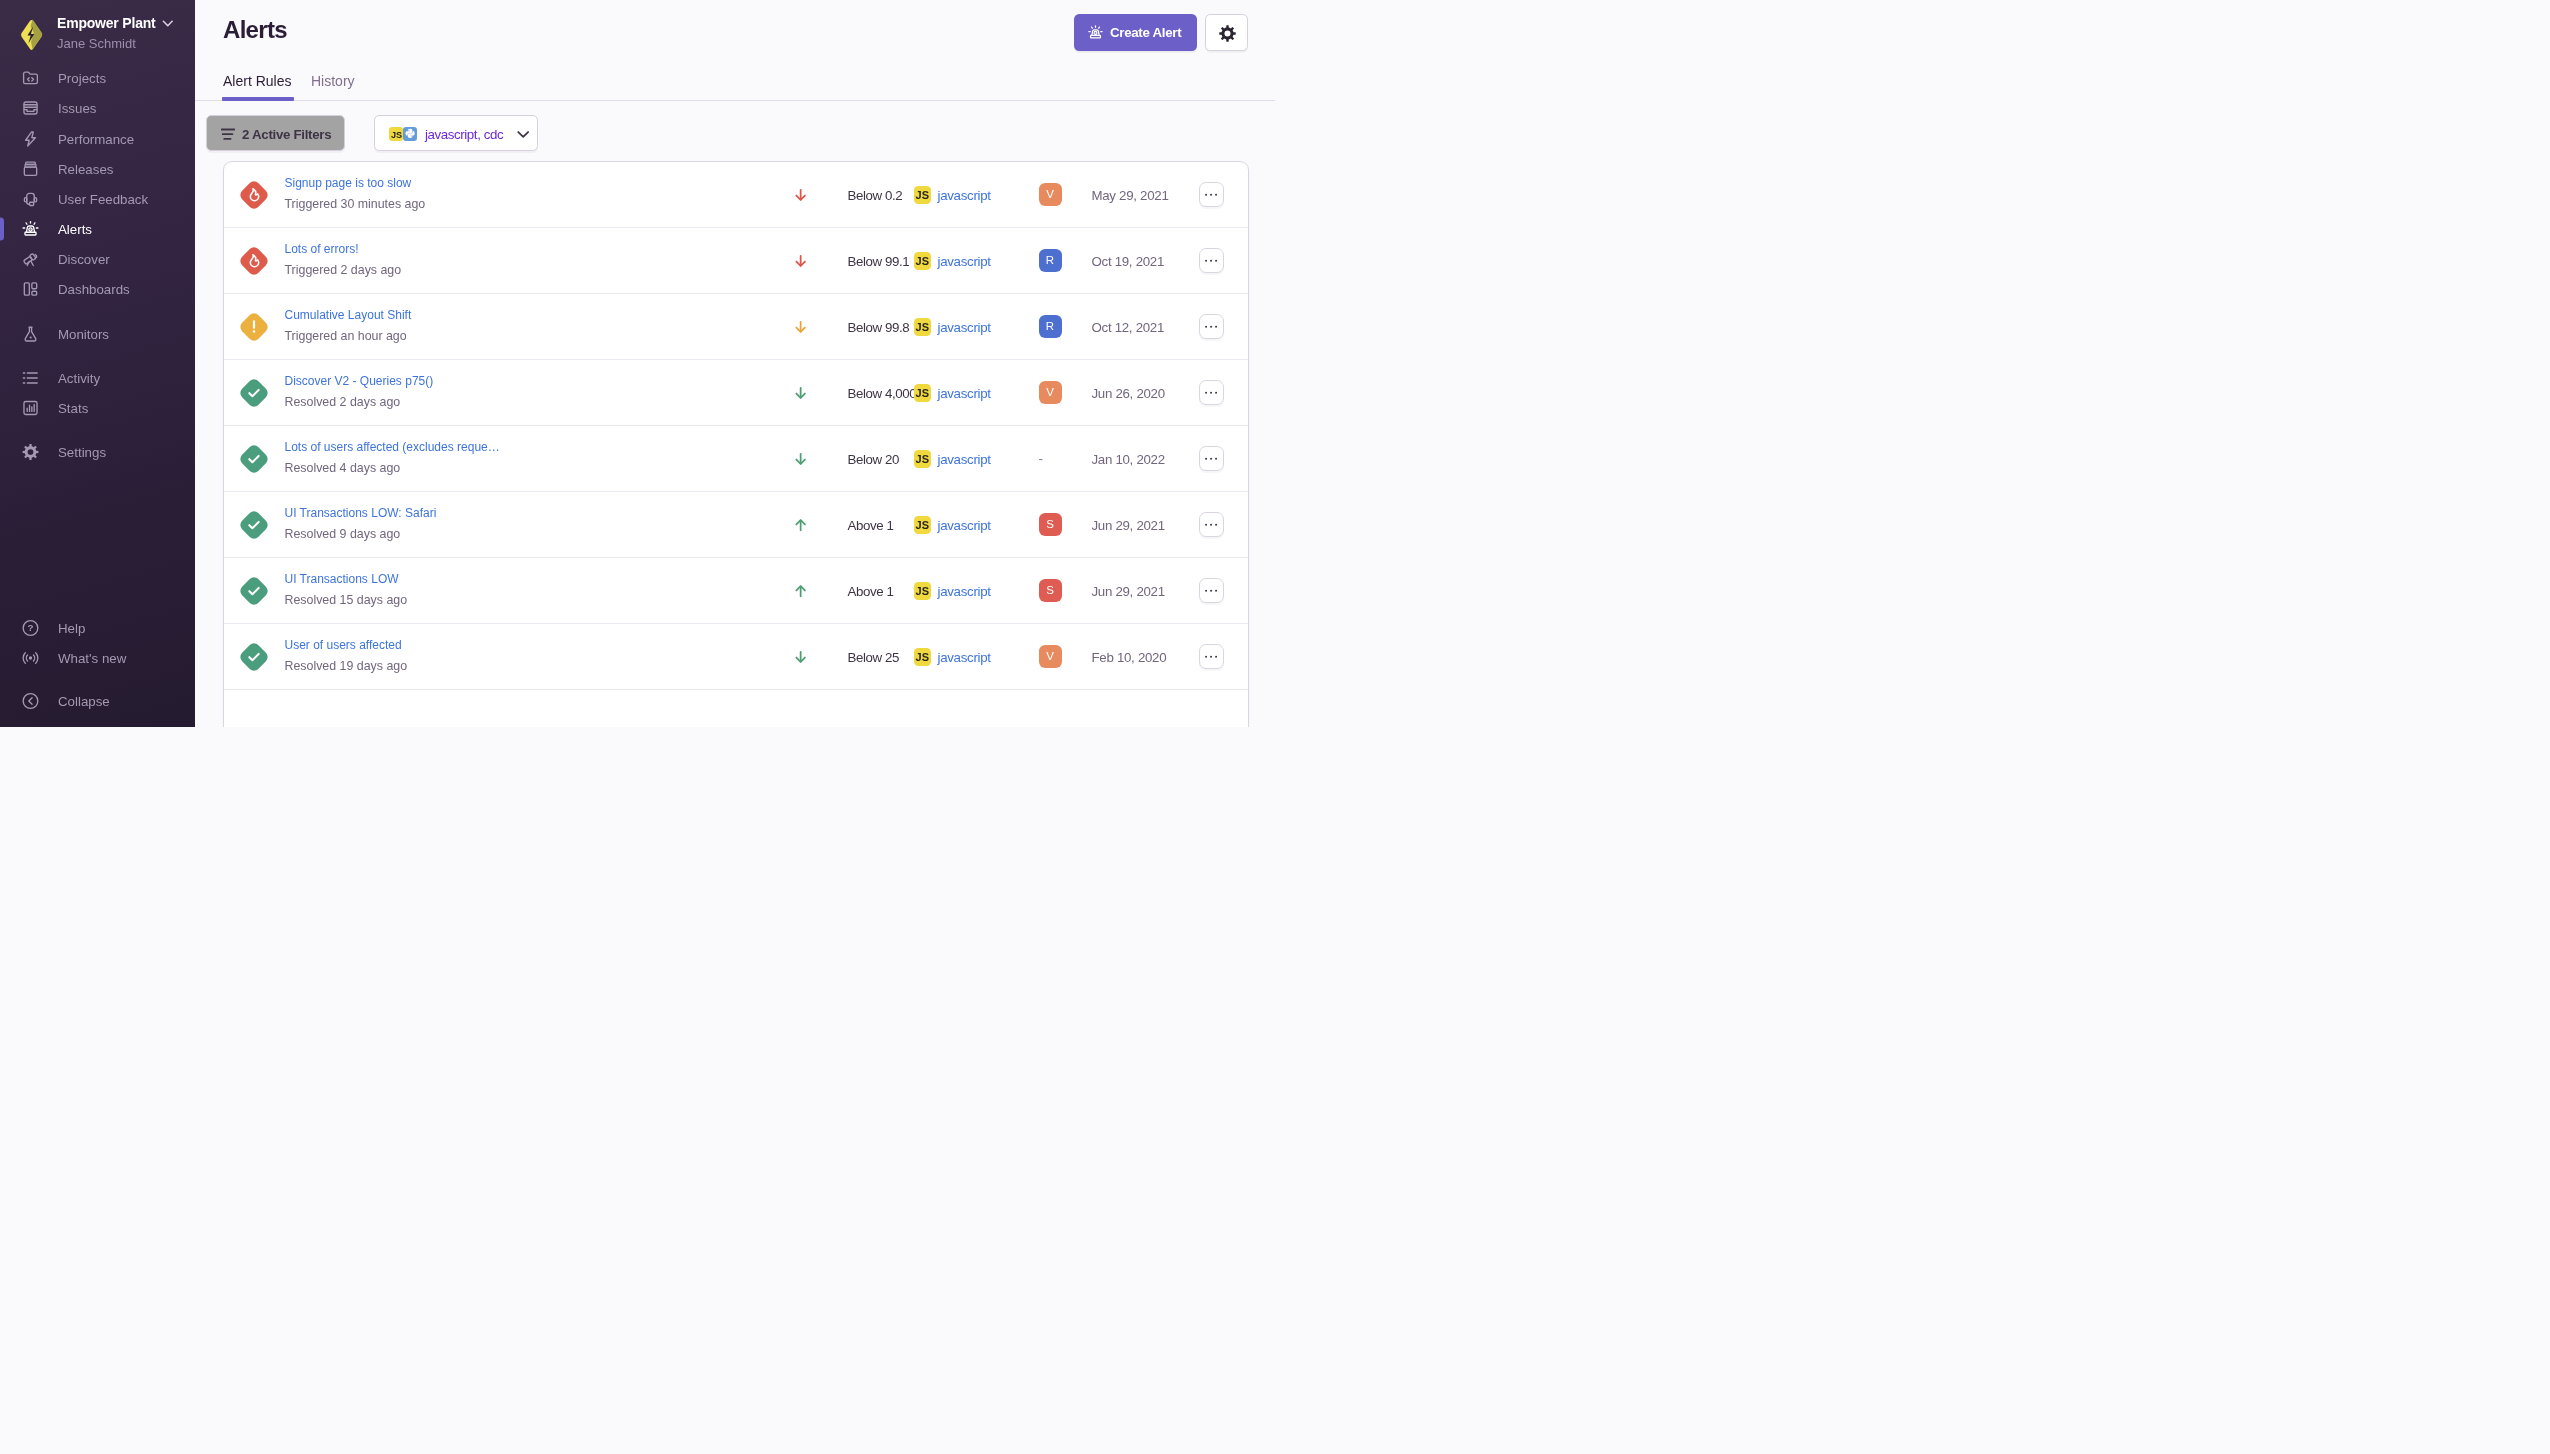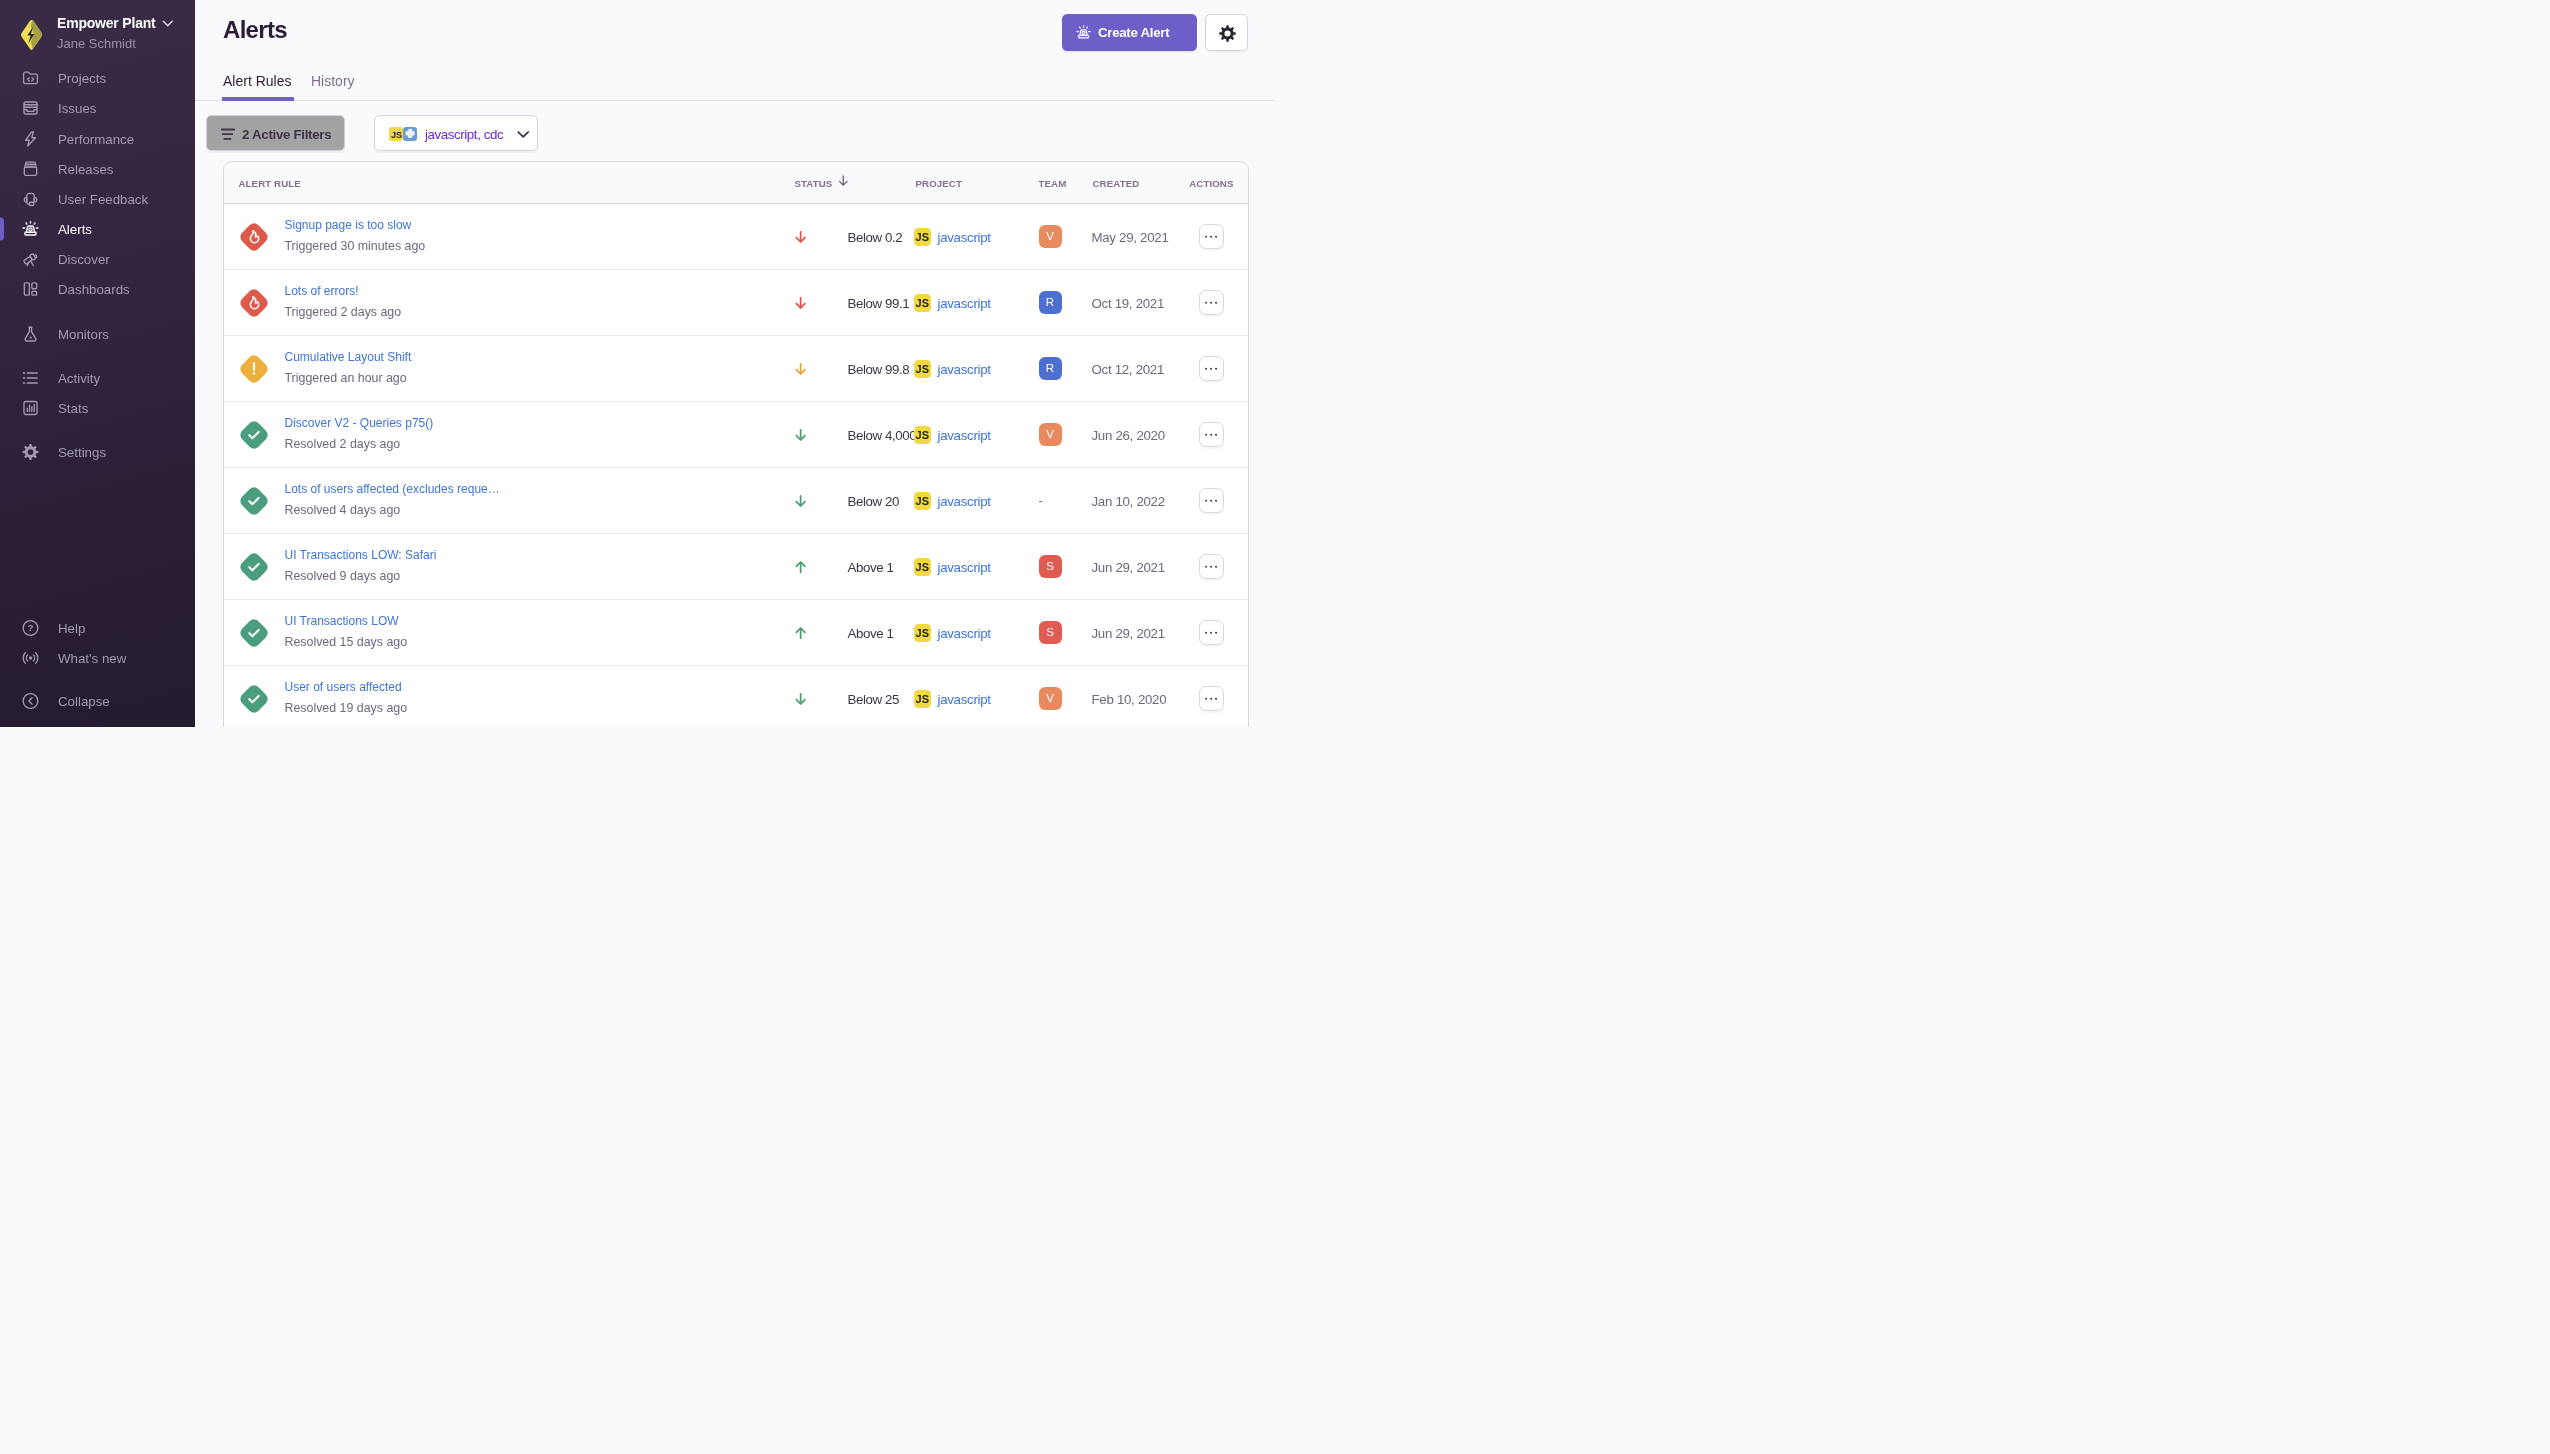--- a/index.html
+++ b/index.html
@@ -16,21 +16,21 @@
 .nav-item { position:absolute; left:0; width:224px; height:30px; color:#A498B2; font-size:13.3px; }
 .nav-item .ico { position:absolute; left:22px; top:50%; transform:translateY(-50%); width:17px; height:17px; }
 .nav-item .lbl { position:absolute; left:58px; top:50%; transform:translateY(-50%); }
 .nav-item.active { color:#FFFFFF; }
 .nav-item.active .bar { position:absolute; left:0; top:50%; transform:translateY(-50%); width:4.4px; height:23px; background:#6C5FC7; border-radius:0 3.5px 3.5px 0; }
 
 
 #main { position:absolute; left:195px; top:0; width:1080px; height:727px; }
 h1.title { position:absolute; left:28px; top:17.3px; font-size:24px; line-height:25px; font-weight:bold; color:#2B1D38; letter-spacing:-0.7px; }
 .hdr-btns { position:absolute; top:14px; right:27px; height:37px; }
-.btn-create { position:absolute; right:51px; top:0; width:135px; height:37px; background:#6C5FC7; border-radius:5.3px; color:#fff; font-size:14px; font-weight:bold; text-align:left; box-shadow:0 1.8px 0 rgba(0,0,0,0.06); }
+.btn-create { position:absolute; right:51px; top:0; width:123px; height:37px; background:#6C5FC7; border-radius:5.3px; color:#fff; font-size:14px; font-weight:bold; text-align:left; box-shadow:0 1.8px 0 rgba(0,0,0,0.06); }
 .btn-create .txt { position:absolute; left:36px; top:10.6px; font-size:13.3px; letter-spacing:-0.3px; }
 .btn-create svg { position:absolute; left:14px; top:10.6px; }
 .btn-gear { position:absolute; right:0; top:0; width:43px; height:37px; background:#fff; border:0.9px solid #D6D0DE; border-radius:5.3px; box-shadow:0 1.8px 0 rgba(0,0,0,0.04); }
 .btn-gear svg { position:absolute; left:13.3px; top:10.2px; }
 
 .tabline { position:absolute; left:0; top:100px; width:1080px; height:0.9px; background:#E1DCE8; }
 .tab1 { position:absolute; left:28px; top:73px; font-size:14px; color:#2B1D38; }
 .tab2 { position:absolute; left:116px; top:73px; font-size:14px; color:#80708F; }
 .tabbar { position:absolute; left:26.6px; top:97px; width:72px; height:3.5px; background:#6C5FC7; border-radius:0.9px; }
 
@@ -272,31 +272,20 @@
         <rect width="16" height="16" rx="3.5" fill="#649CD8"></rect>
         <path transform="translate(1.1 0.3) scale(0.58)" d="M9.585 11.692h4.328s2.432.039 2.432-2.35V5.391S16.714 3 11.936 3C7.362 3 7.647 4.983 7.647 4.983l.006 2.055h4.363v.617H5.92s-2.927-.332-2.927 4.282 2.555 4.453 2.555 4.453h1.524v-2.141s-.083-2.554 2.513-2.554zm-.056-5.74a.784.784 0 1 1 0-1.57.784.784 0 1 1 0 1.57z M14.415 12.308h-4.328s-2.432-.039-2.432 2.35v3.951s-.369 2.391 4.409 2.391c4.573 0 4.288-1.983 4.288-1.983l-.006-2.054h-4.363v-.617h6.097s2.927.332 2.927-4.282-2.555-4.453-2.555-4.453h-1.524v2.141s.083 2.554-2.513 2.554zm.056 5.74a.784.784 0 1 1 0 1.57.784.784 0 1 1 0-1.57z" fill="#fff"></path>
       </svg>
     <span class="txt">javascript, cdc</span>
     <svg class="chev" width="12.4" height="7" viewBox="0 0 14 8">
         <path d="M1.4 1.2l5.6 5.4 5.6-5.4" fill="none" stroke="#3E3446" stroke-width="2" stroke-linecap="round" stroke-linejoin="round"></path>
       </svg>
   </div>
 
   <div id="tbl">
-    <div id="thead">
-      <div class="th1">ALERT RULE</div>
-        <div class="th2">STATUS</div>
-        <div class="th3">PROJECT</div>
-        <div class="th4">TEAM</div>
-        <div class="th5">CREATED</div>
-        <div class="th6">ACTIONS</div>
-      <svg width="10.6" height="11.5" viewBox="0 0 12 13" fill="none" stroke="#80708F" stroke-width="1.7" stroke-linecap="round" stroke-linejoin="round">
-          <path d="M6 1.2v10M1.8 7.3l4.2 4.2 4.2-4.2"></path>
-        </svg>
-    </div>
     <div id="rows">
         <div class="row">
           <svg class="dmd" viewBox="0 0 40 40">
             <rect x="6.6" y="6.6" width="26.8" height="26.8" rx="7" transform="rotate(45 20 20)" fill="#DE5B4C"></rect>
             <path d="M18.7 12.6c.8 2.1.3 3.5-.8 4.8-1.1 1.3-2.2 2.6-2.2 4.5a4.9 4.9 0 0 0 9.8 0c0-1.2-.5-2.3-1.2-3.2-.7 1-1.7 1.4-2.7 1 .9-2 .6-4.9-2.9-7.1z" fill="none" stroke="#fff" stroke-width="1.8" stroke-linejoin="round"></path>
           </svg>
           <div class="rtitle">Signup page is too slow</div>
           <div class="rsub">Triggered 30 minutes ago</div>
           <svg class="arrow" width="13.3" height="14" viewBox="0 0 15 16">
             <g fill="none" stroke="#DC5548" stroke-width="2" stroke-linecap="round" stroke-linejoin="round">

